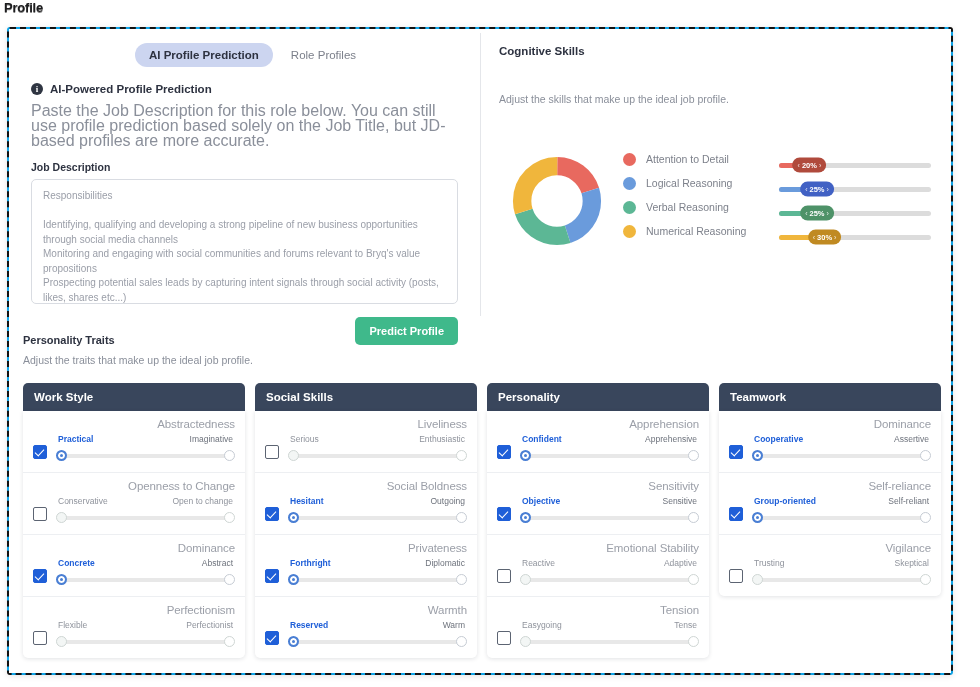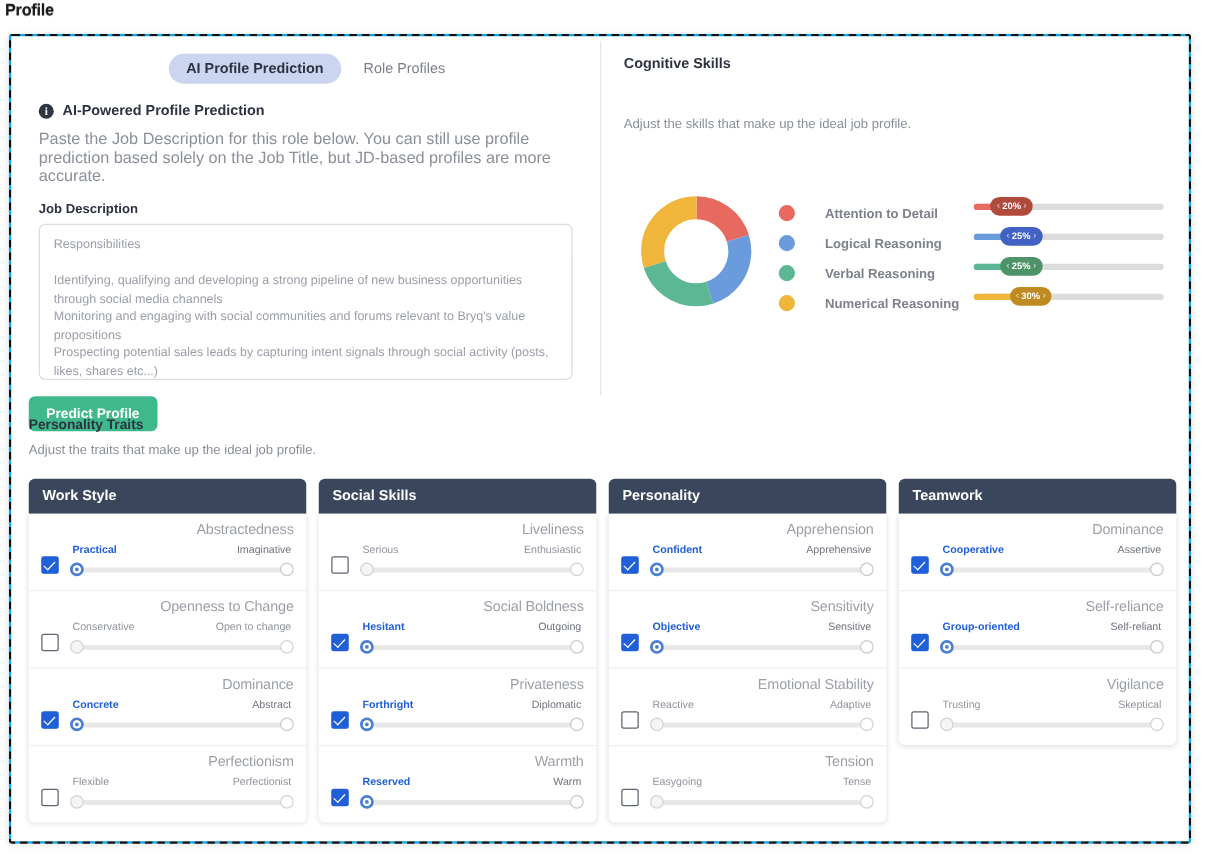--- a/index.html
+++ b/index.html
@@ -122,21 +122,21 @@
     text-align: center;
     font-family: "Liberation Serif", serif;
     flex: none;
   }
   .info-title {
     font-size: 11.5px;
     font-weight: 700;
     color: #2d3240;
   }
   .info-desc {
-    font-size: 13px;
+    font-size: 16px;
     line-height: 15px;
     color: #8a8f9a;
     margin: 0 14px 13px 8px;
   }
 
   
   .field-label {
     font-size: 10.5px;
     font-weight: 700;
     color: #2d3240;
@@ -153,21 +153,21 @@
     overflow: hidden;
     font-size: 10px;
     line-height: 14.5px;
     color: #9a9ea8;
     white-space: pre-wrap;
     cursor: text;
   }
 
   .predict-row {
     display: flex;
-    justify-content: flex-start;
+    justify-content: flex-end;
     padding-right: 4px;
     margin-top: 13px;
   }
   .predict-btn {
     background: #3fb98b;
     color: #fff;
     font-size: 11px;
     font-weight: 700;
     border: none;
     border-radius: 5px;
@@ -197,24 +197,23 @@
   }
   .donut {
     width: 92px; height: 92px;
     flex: none;
     margin-left: 12px;
     margin-right: 20px;
   }
   .legend-col { flex: none; width: 150px; }
   .legend-item {
     display: flex;
-    align-items: flex-end;
-    gap: 24px;
+    align-items: flex-start;
+    gap: 10px;
     height: 24px;
-    font-weight: bold;
   }
   .legend-dot {
     width: 13px; height: 13px;
     border-radius: 50%;
     flex: none;
   }
   .legend-label {
     font-size: 10.5px;
     color: #7d818b;
     white-space: nowrap;

